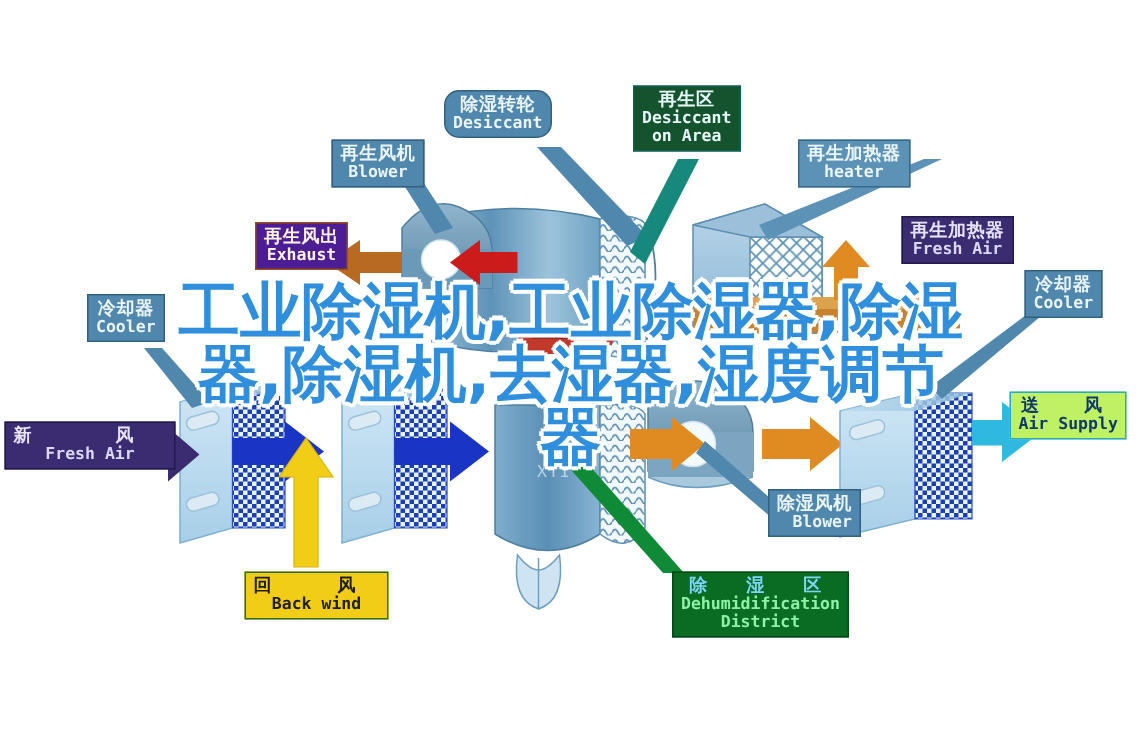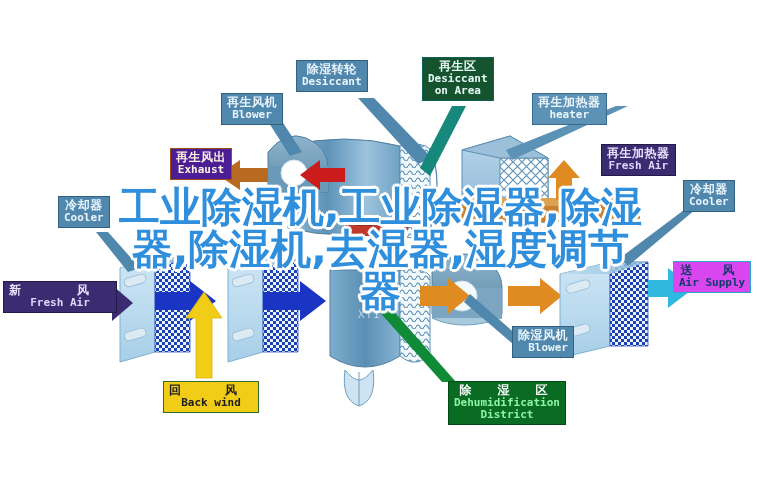--- a/index.html
+++ b/index.html
@@ -73,35 +73,35 @@
     color: #e6fbf7;
     border: 1px solid #0c6056;
   }
   .lb-purple {
     background: #3b2c72;
     color: #e6e2fb;
     border: 1px solid #241a4a;
   }
   .lb-purple .en { color: #dcd7fa; }
   .lb-cyan {
-    background: #d946ef;
+    background: #bef264;
     color: #113a6b;
     border: 1px solid #2aa8c9;
   }
   .lb-yellow {
     background: #f2cd18;
     color: #1e1e1e;
     border: 1px solid #2f6b2a;
   }
   .lb-green {
     background: #0a6b22;
     color: #8ef2a5;
     border: 1px solid #034a14;
   }
-  .lb-green .cn { color: #ffffff; letter-spacing: 7px; }
+  .lb-green .cn { color: #7dd3fc; letter-spacing: 7px; }
   .lb-yellow .cn { letter-spacing: 16px; }
   .lb-purple.wide .cn { letter-spacing: 22px; }
   .lb-cyan .cn { letter-spacing: 9px; }
 
   
   #watermark {
     position: absolute;
     left: 118px;
     top: 186px;
     width: 525px;
@@ -303,21 +303,21 @@
       <polygon points="96,232 108,232 140,268 128,272" fill="#4f87ad"></polygon>
 
       <polygon points="692,204 702,204 628,266 620,258" fill="#4f87ad"></polygon>
 
       <polygon points="520,350 534,350 470,294 464,302" fill="#4f87ad"></polygon>
 
       <polygon points="442,382 456,382 382,298 376,308" fill="#0f8a36"></polygon>
     </g>
   </svg>
 
-  <div class="label-box lb-steel" style="left:296px; top:60px;">
+  <div class="label-box lb-steel" style="left:296px; top:60px;border-radius:10px;">
     <span class="cn">除湿转轮</span>
     <span class="en">Desiccant</span>
   </div>
 
   <div class="label-box lb-steel" style="left:221px; top:93px;">
     <span class="cn">再生风机</span>
     <span class="en">Blower</span>
   </div>
 
   <div class="label-box lb-teal" style="left:422px; top:57px;">

